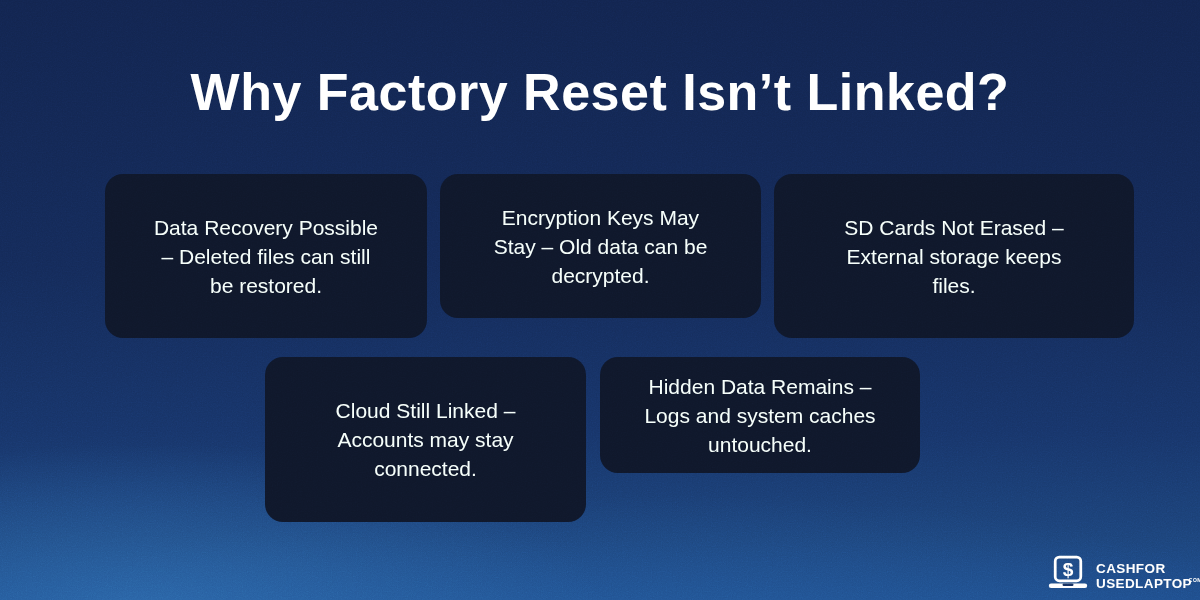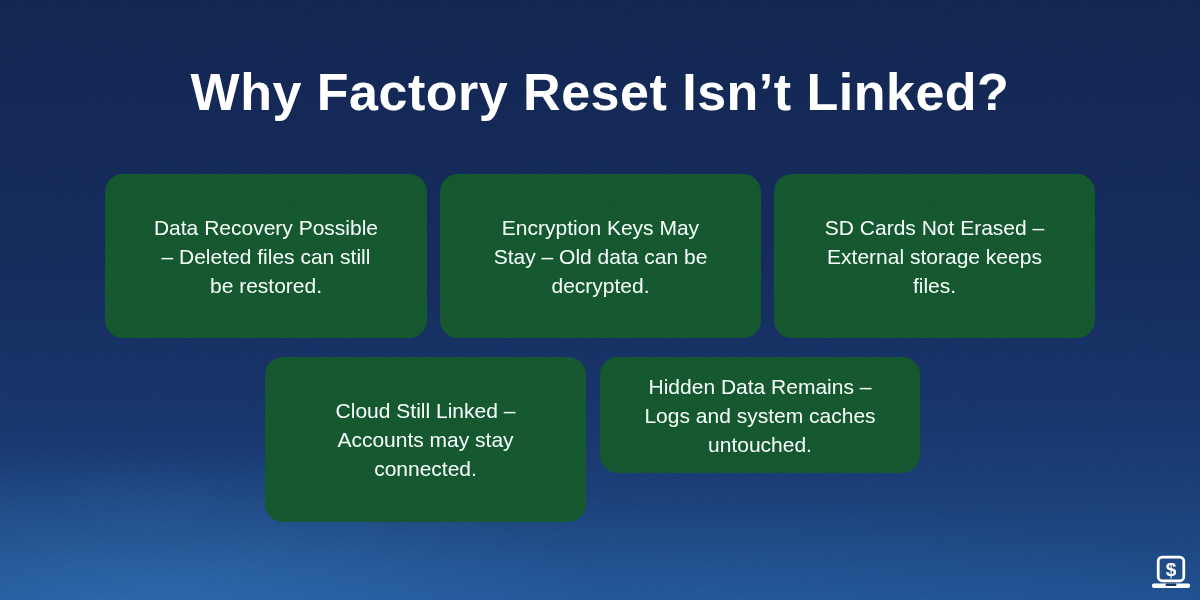--- a/index.html
+++ b/index.html
@@ -29,38 +29,38 @@
     top: 62px; left: 0; right: 0;
     text-align: center;
     color: #ffffff;
     font-size: 52px;
     font-weight: 600;
     letter-spacing: 0.5px;
     z-index: 2;
   }
   .card {
     position: absolute;
-    background: #14532d;
+    background: #0f172a;
     border-radius: 18px;
     display: flex;
     align-items: center;
     justify-content: center;
     z-index: 2;
   }
   .card-text {
     color: #f6fffb;
     font-size: 21px;
     line-height: 29px;
     font-weight: 500;
     text-align: center;
     white-space: pre-line;
   }
   .card1 { left: 105px;  top: 174px; width: 322px; height: 164px; }
-  .card2 { left: 440px;  top: 174px; width: 321px; height: 164px; }
-  .card3 { left: 774px;  top: 174px; width: 321px; height: 164px; }
+  .card2 { left: 440px;  top: 174px; width: 321px; height: 144px; }
+  .card3 { left: 774px;  top: 174px; width: 360px; height: 164px; }
   .card4 { left: 265px;  top: 357px; width: 321px; height: 165px; }
   .card5 { left: 600px;  top: 357px; width: 320px; height: 116px; }
   .logo {
     position: absolute;
     right: 8px; bottom: 4px;
     display: flex;
     align-items: center;
     gap: 7px;
     z-index: 3;
   }
@@ -116,20 +116,25 @@
 
 <div class="logo">
   <span>
     <svg width="42" height="37" viewBox="0 0 46 40" aria-hidden="true">
       <rect x="9" y="2" width="28" height="26" rx="4.5" fill="none" stroke="#ffffff" stroke-width="3"></rect>
       <text x="23" y="23" text-anchor="middle" font-size="21" font-weight="bold" fill="#ffffff" font-family="Liberation Sans, sans-serif">$</text>
       <rect x="2" y="31" width="42" height="5" rx="2.5" fill="#ffffff"></rect>
       <rect x="17" y="31" width="12" height="2.6" rx="1.3" fill="#16305f"></rect>
     </svg>
   </span>
+  <span class="logo-text">
+    <div>CASHFOR</div>
+    <div>USEDLAPTOP</div>
+    <span class="logo-suffix">COM</span>
+  </span>
 </div>
 
 <svg class="noise" xmlns="http://www.w3.org/2000/svg">
   <filter id="grain">
     <feTurbulence type="fractalNoise" baseFrequency="0.8" numOctaves="2" stitchTiles="stitch"></feTurbulence>
     <feColorMatrix type="saturate" values="0"></feColorMatrix>
   </filter>
   <rect width="100%" height="100%" filter="url(#grain)" opacity="0.55"></rect>
 </svg>
 

